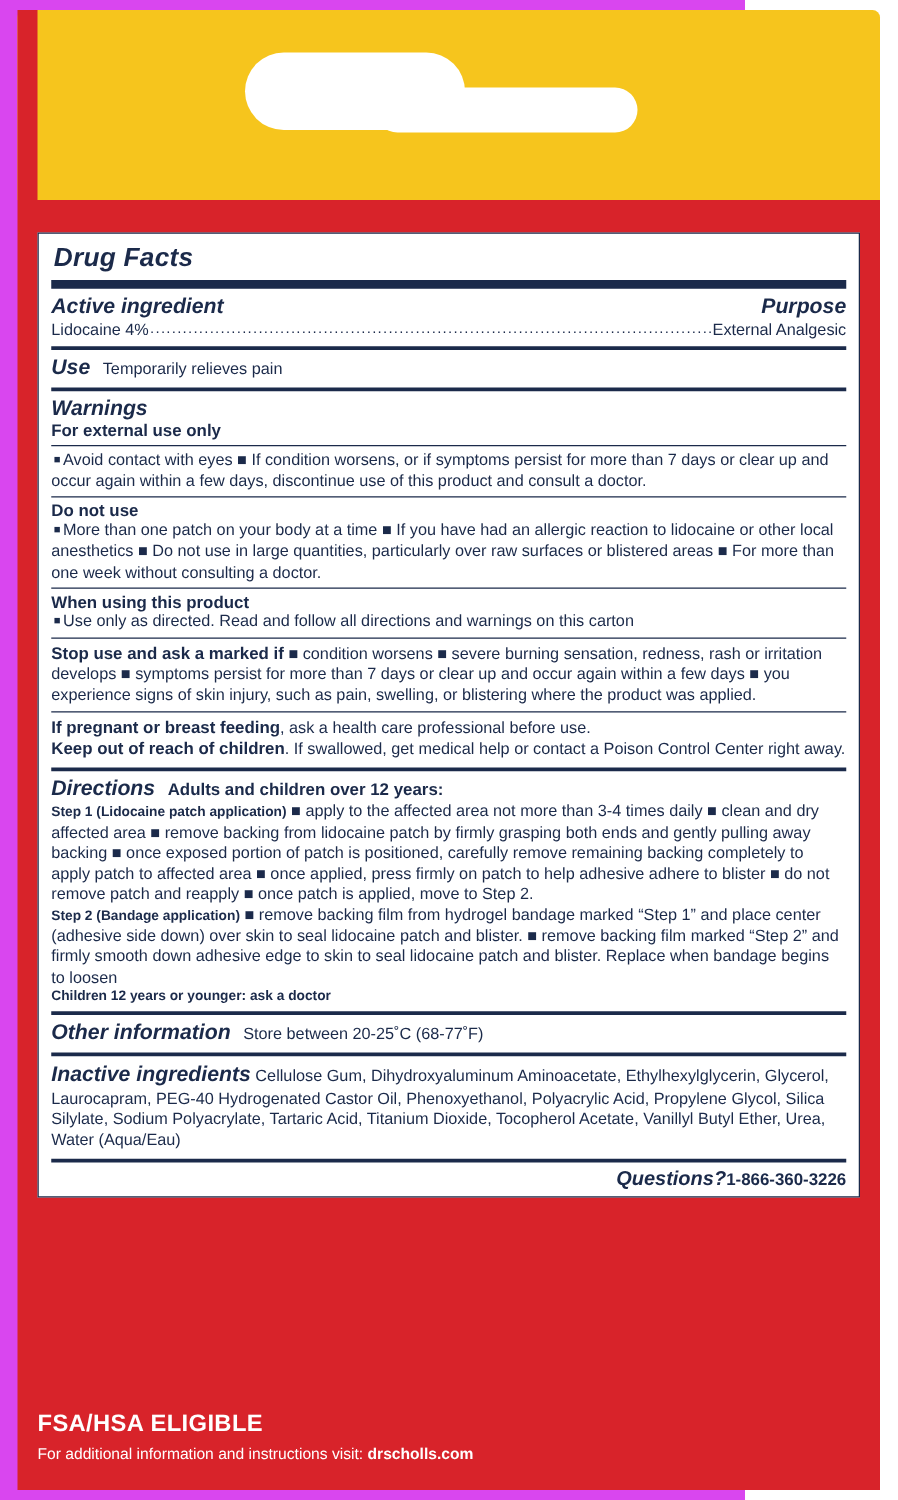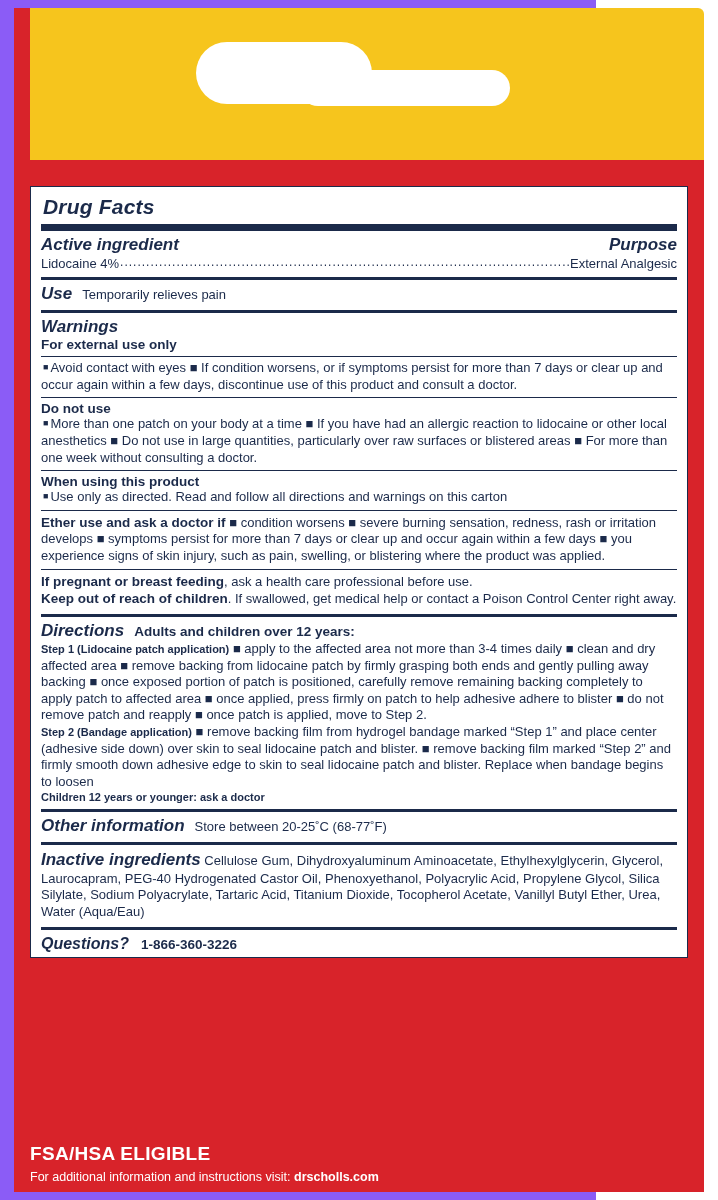--- a/index.html
+++ b/index.html
@@ -11,21 +11,21 @@
     width: 718px;
     height: 1200px;
     font-family: "Liberation Sans", sans-serif;
     color: #1b2a4a;
     overflow: hidden;
   }
   .package {
     position: relative;
     width: 596px;
     height: 1200px;
-    background: #8b5cf6;
+    background: #d946ef;
   }
   
   .top-band {
     position: absolute;
     left: 14px;
     top: 8px;
     width: 690px;
     height: 152px;
     background: #f6c51d;
     border-top-left-radius: 6px;
@@ -168,37 +168,38 @@
     line-height: 1.3;
   }
   .inact-hd {
     font-size: 17px;
     font-weight: bold;
     font-style: italic;
   }
   .q-line {
     display: flex;
     align-items: baseline;
-    gap: 12px;
+    gap: 0;
     padding-top: 2px;
+    justify-content: flex-end;
   }
   .q-hd {
     font-size: 16px;
     font-weight: bold;
     font-style: italic;
   }
   .q-num {
     font-size: 13.5px;
     font-weight: bold;
   }
   
   .footer {
     position: absolute;
     left: 30px;
-    bottom: 14px;
+    bottom: 28px;
     width: 670px;
     color: #ffffff;
   }
   .fsa {
     font-size: 19px;
     font-weight: bold;
     letter-spacing: .3px;
     padding-bottom: 3px;
   }
   .foot-line {
@@ -259,21 +260,21 @@
       <div class="body-txt">
         <span class="sq">■</span><span>More than one patch on your body at a time ■ If you have had an allergic reaction to lidocaine or other local anesthetics ■ Do not use in large quantities, particularly over raw surfaces or blistered areas ■ For more than one week without consulting a doctor.</span>
       </div>
       <div class="rule-thin"></div>
       <div class="hd-bold">When using this product</div>
       <div class="body-txt">
         <span class="sq">■</span><span>Use only as directed. Read and follow all directions and warnings on this carton</span>
       </div>
       <div class="rule-thin"></div>
       <div class="body-txt">
-        <span class="inline-hd">Ether use and ask a doctor if</span>
+        <span class="inline-hd">Stop use and ask a marked if</span>
         <span>■ condition worsens ■ severe burning sensation, redness, rash or irritation develops ■ symptoms persist for more than 7 days or clear up and occur again within a few days ■ you experience signs of skin injury, such as pain, swelling, or blistering where the product was applied.</span>
       </div>
       <div class="rule-thin"></div>
       <div class="body-txt">
         <span class="inline-hd">If pregnant or breast feeding</span><span>, ask a health care professional before use.</span>
       </div>
       <div class="body-txt">
         <span class="inline-hd">Keep out of reach of children</span><span>. If swallowed, get medical help or contact a Poison Control Center right away.</span>
       </div>
     </div>

